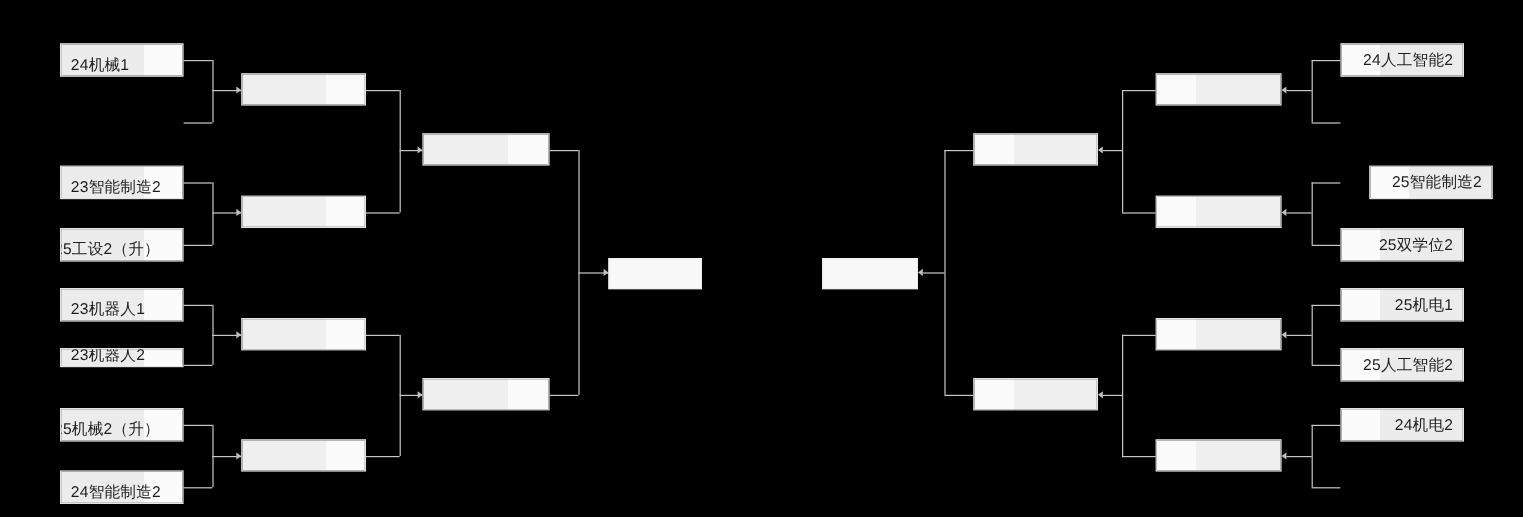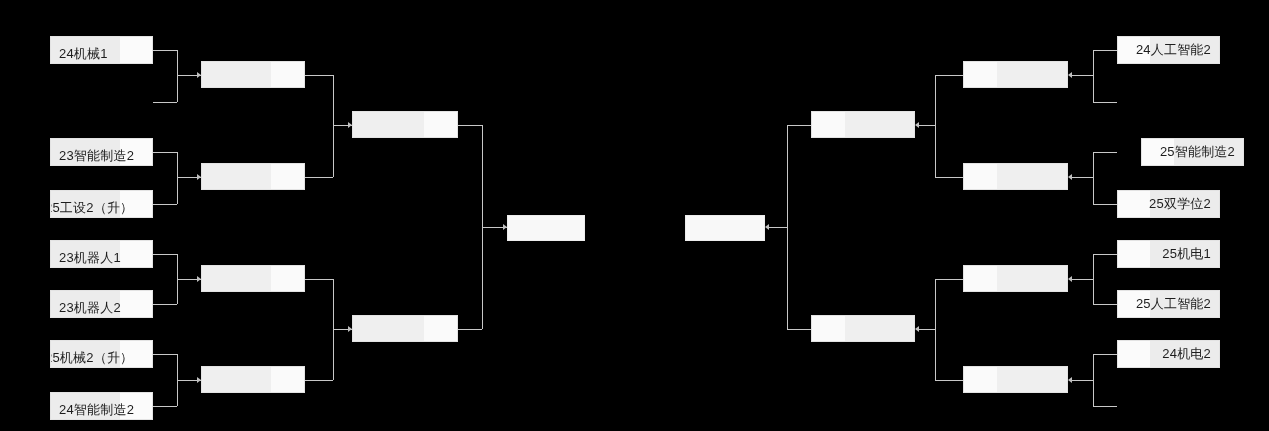--- a/index.html
+++ b/index.html
@@ -97,21 +97,21 @@
     </div>
 
   <div class="box left clip" style="left:50px;top:190px;width:103px;height:28px;">
     <span class="label">25工设2（升）</span>
     </div>
 
   <div class="box left" style="left:50px;top:240px;width:103px;height:28px;">
     <span class="label">23机器人1</span>
     </div>
 
-  <div class="box left" style="left:50px;top:290px;width:103px;height:28px;">
+  <div class="box left" style="left:50px;top:290px;width:103px;height:16px;">
     <span class="label">23机器人2</span>
     </div>
 
   <div class="box left clip" style="left:50px;top:340px;width:103px;height:28px;">
     <span class="label">25机械2（升）</span>
     </div>
 
   <div class="box left" style="left:50px;top:392px;width:103px;height:28px;">
     <span class="label">24智能制造2</span>
     </div>

